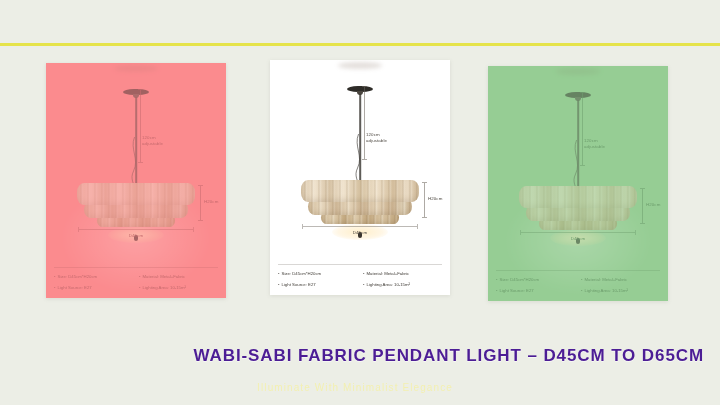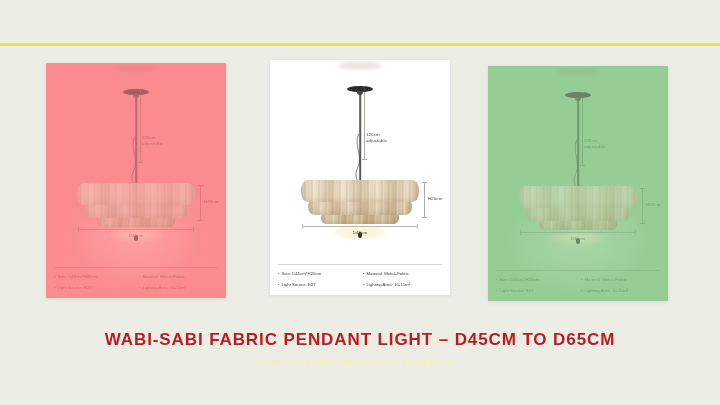--- a/index.html
+++ b/index.html
@@ -369,23 +369,24 @@
     position: absolute;
     left: 0;
     top: 330px;
     width: 720px;
     text-align: center;
   }
   .headline {
     font-size: 17px;
     font-weight: bold;
     letter-spacing: 0.9px;
-    color: #b91c1c;
+    color: #4c1d95;
     text-shadow: 0 1px 0 rgba(255,255,255,0.55);
-    margin: 0;
+    margin: 16px;
+    text-align: right;
   }
   .subhead {
     margin: 7px 10px 0 0;
     font-size: 10px;
     letter-spacing: 1.1px;
     color: #f4f0a8;
     opacity: 0.85;
   }
 </style>
 </head>

